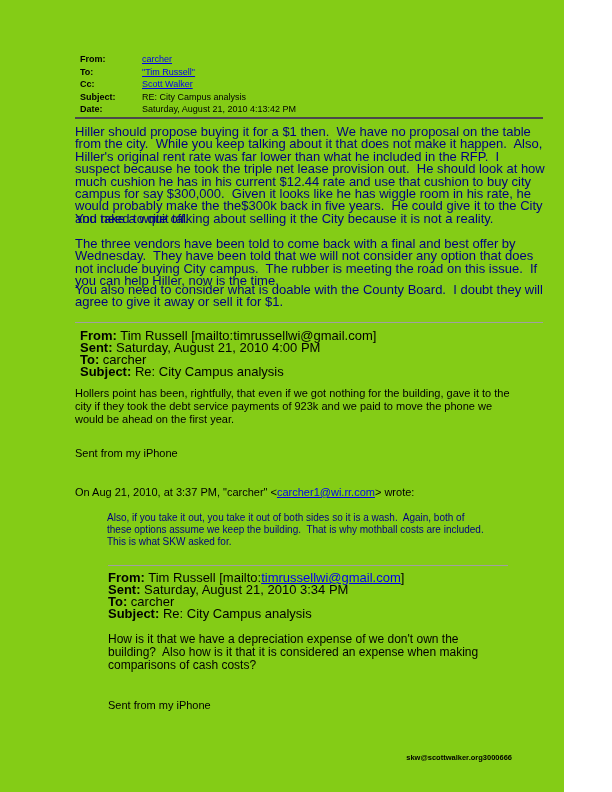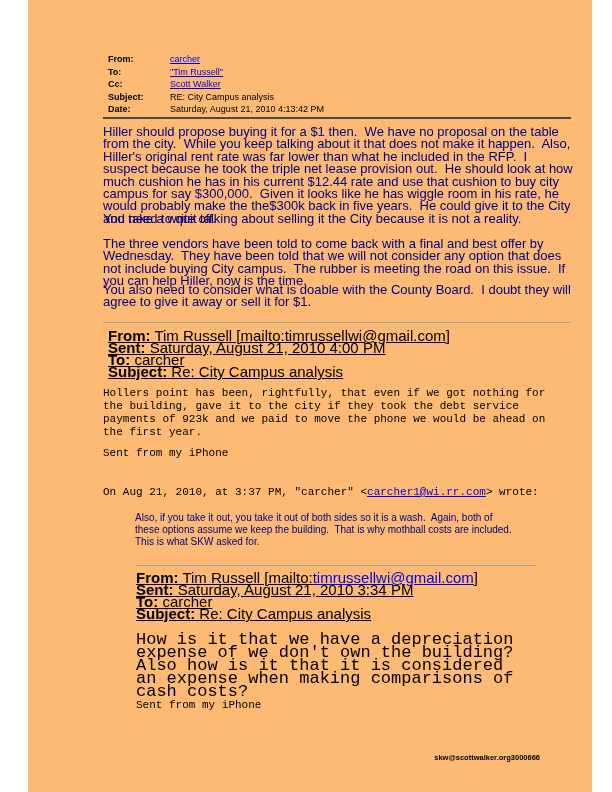--- a/index.html
+++ b/index.html
@@ -1,23 +1,22 @@
 <!DOCTYPE html>
 <html><head>
 <meta charset="utf-8">
 <style>
   html,body { margin:0; padding:0; }
   body { background:#ffffff; }
   .page {
     position:relative;
     width:564px; height:792px;
-    background:#fdba74;
+    background:#84cc16;
     overflow:hidden;
     font-family:"Liberation Sans", sans-serif;
-    margin-left:28px;
   }
   .abs { position:absolute; margin:0; }
   .pre { white-space:pre-wrap; }
 
   
   .hdr1 { left:80px; top:53px; font-size:9px; line-height:12.5px; color:#000; }
   .hdr1 .hrow { display:flex; }
   .hdr1 .hlabel { font-weight:bold; width:62px; flex:0 0 62px; }
   .hlink { color:#0000ee; text-decoration:underline; cursor:pointer; }
   .hval { color:#000; }
@@ -29,32 +28,32 @@
   .rule3 { left:108px; top:565px; width:400px; height:1px; background:#a0a0a0; }
 
   
   .navy { color:#000080; font-size:13px; line-height:12.4px; }
   .p1 { left:75px; top:126px; width:472px; }
   .p2 { left:75px; top:213px; width:472px; }
   .p3 { left:75px; top:238px; width:472px; }
   .p4 { left:75px; top:284px; width:472px; }
 
   
-  .qhdr { font-size:15px; line-height:12px; color:#000;text-decoration:underline; }
+  .qhdr { font-size:13px; line-height:12px; color:#000; }
   .hdr2 { left:80px; top:330px; }
   .hdr3 { left:108px; top:572px; }
   .qhdr b { font-weight:bold; }
 
   
-  .serif { font-family:Liberation Mono, monospace; color:#000; }
+  .serif { font-family:Liberation Sans, sans-serif; color:#000; }
   .body2 { left:75px; top:387px; width:445px; font-size:11px; line-height:13px; }
   .sig1  { left:75px; top:447px; font-size:11px; }
   .intro { left:75px; top:486px; width:470px; font-size:11px; }
   .quote1 { left:107px; top:512px; width:384px; font-size:10px; line-height:11.8px; }
-  .body3 { left:108px; top:633px; width:392px; font-size:17px; line-height:13px; }
+  .body3 { left:108px; top:633px; width:392px; font-size:12px; line-height:13px; }
   .sig2  { left:108px; top:699px; font-size:11px; }
 
   
   .footer { right:52px; top:753px; font-size:7.5px; color:#000;font-weight:bold; }
 </style>
 </head>
 <body>
 
 <div class="page">
 

